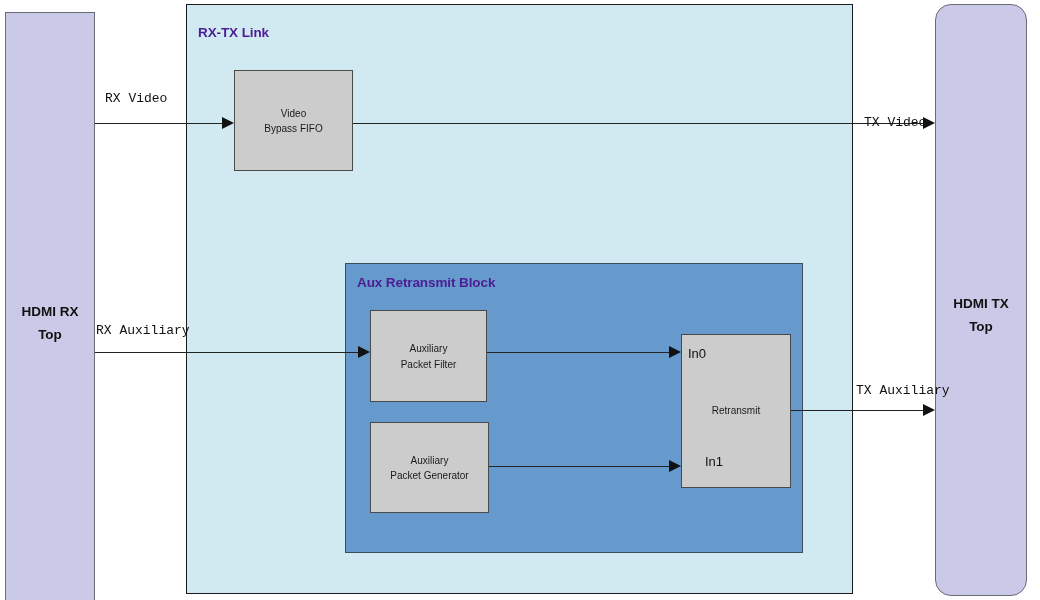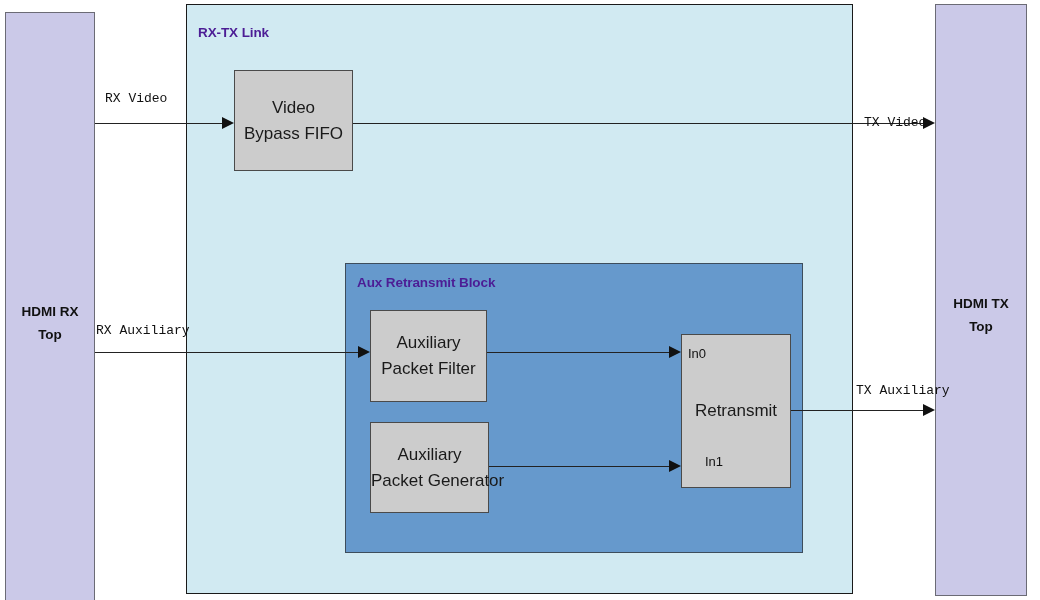--- a/index.html
+++ b/index.html
@@ -65,21 +65,21 @@
     white-space: nowrap;
   }
 
   .box-label {
     position: absolute;
     left: 0;
     right: 0;
     top: 50%;
     transform: translateY(-50%);
     text-align: center;
-    font-size: 17px;
+    font-size: 10px;
     line-height: 1.55;
     color: #1a1a1a;
     white-space: nowrap;
   }
 
   .port-label {
     position: absolute;
     font-size: 13px;
     color: #111111;
     white-space: nowrap;
@@ -112,21 +112,21 @@
 </head>
 <body>
 
 <div id="canvas">
 
   <div class="blk panel-purple" style="left:5px; top:4px; width:90px; height:592px;margin-top:8px;">
     <div class="side-title" style="top:287px;">HDMI RX</div>
     <div class="side-title" style="top:310px;">Top</div>
   </div>
 
-  <div class="blk panel-purple" style="left:935px; top:4px; width:92px; height:592px;">
+  <div class="blk panel-purple" style="left:935px; top:4px; width:92px; height:592px;border-radius:16px;">
     <div class="side-title" style="top:287px;">HDMI TX</div>
     <div class="side-title" style="top:310px;">Top</div>
   </div>
 
   <div class="blk panel-lightblue" style="left:186px; top:4px; width:667px; height:590px;">
     <div class="panel-title" style="left:11px; top:20px;">RX-TX Link</div>
   </div>
 
   <div class="blk box-gray" style="left:234px; top:70px; width:119px; height:101px;">
     <div class="box-label">

